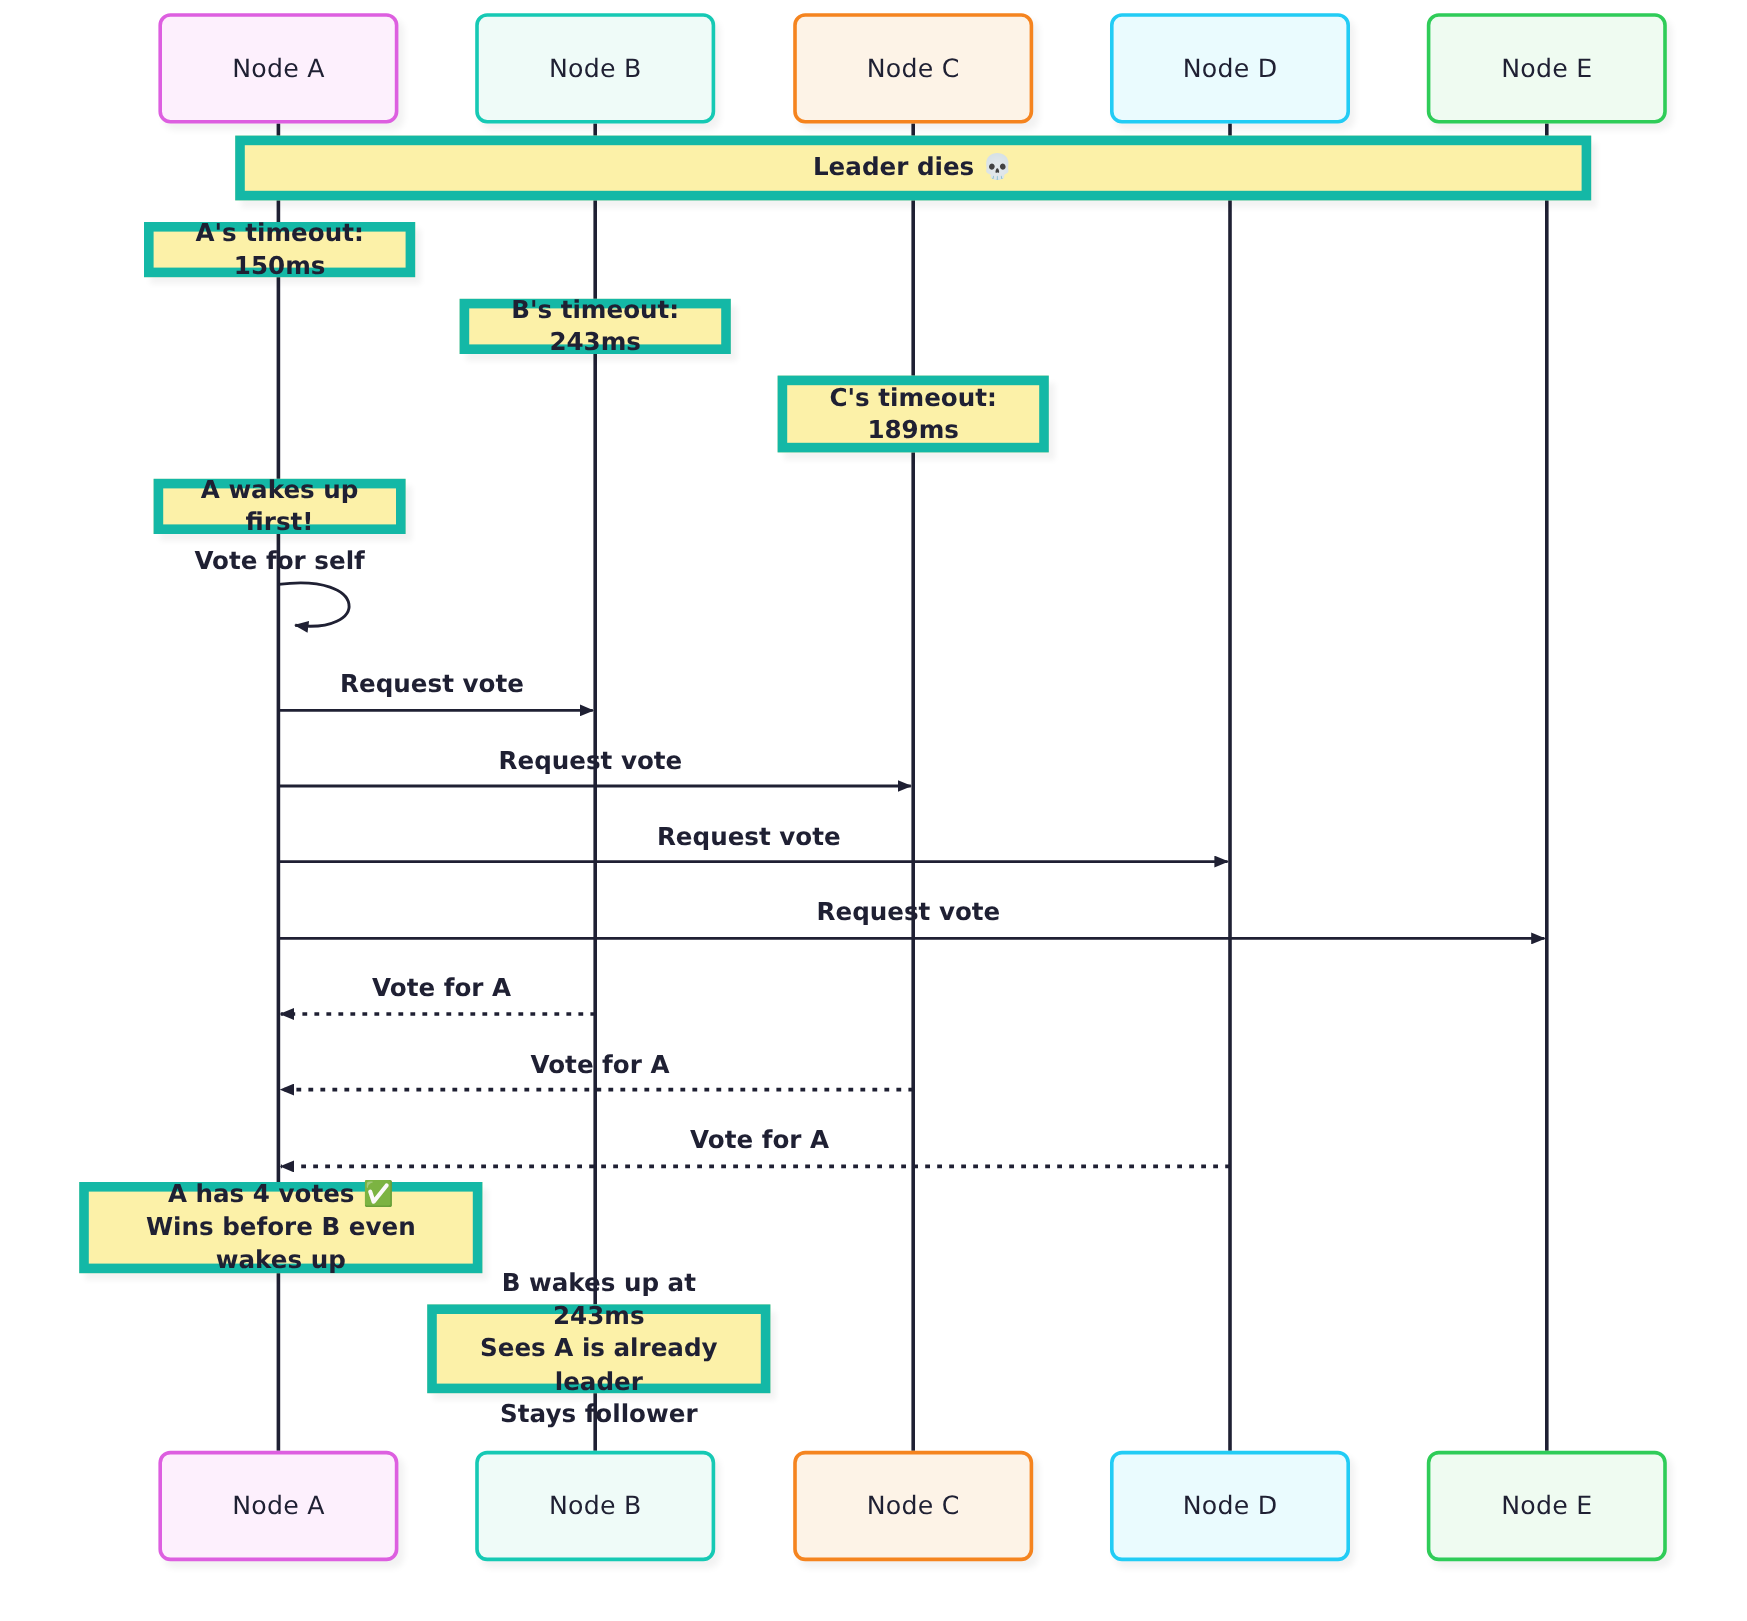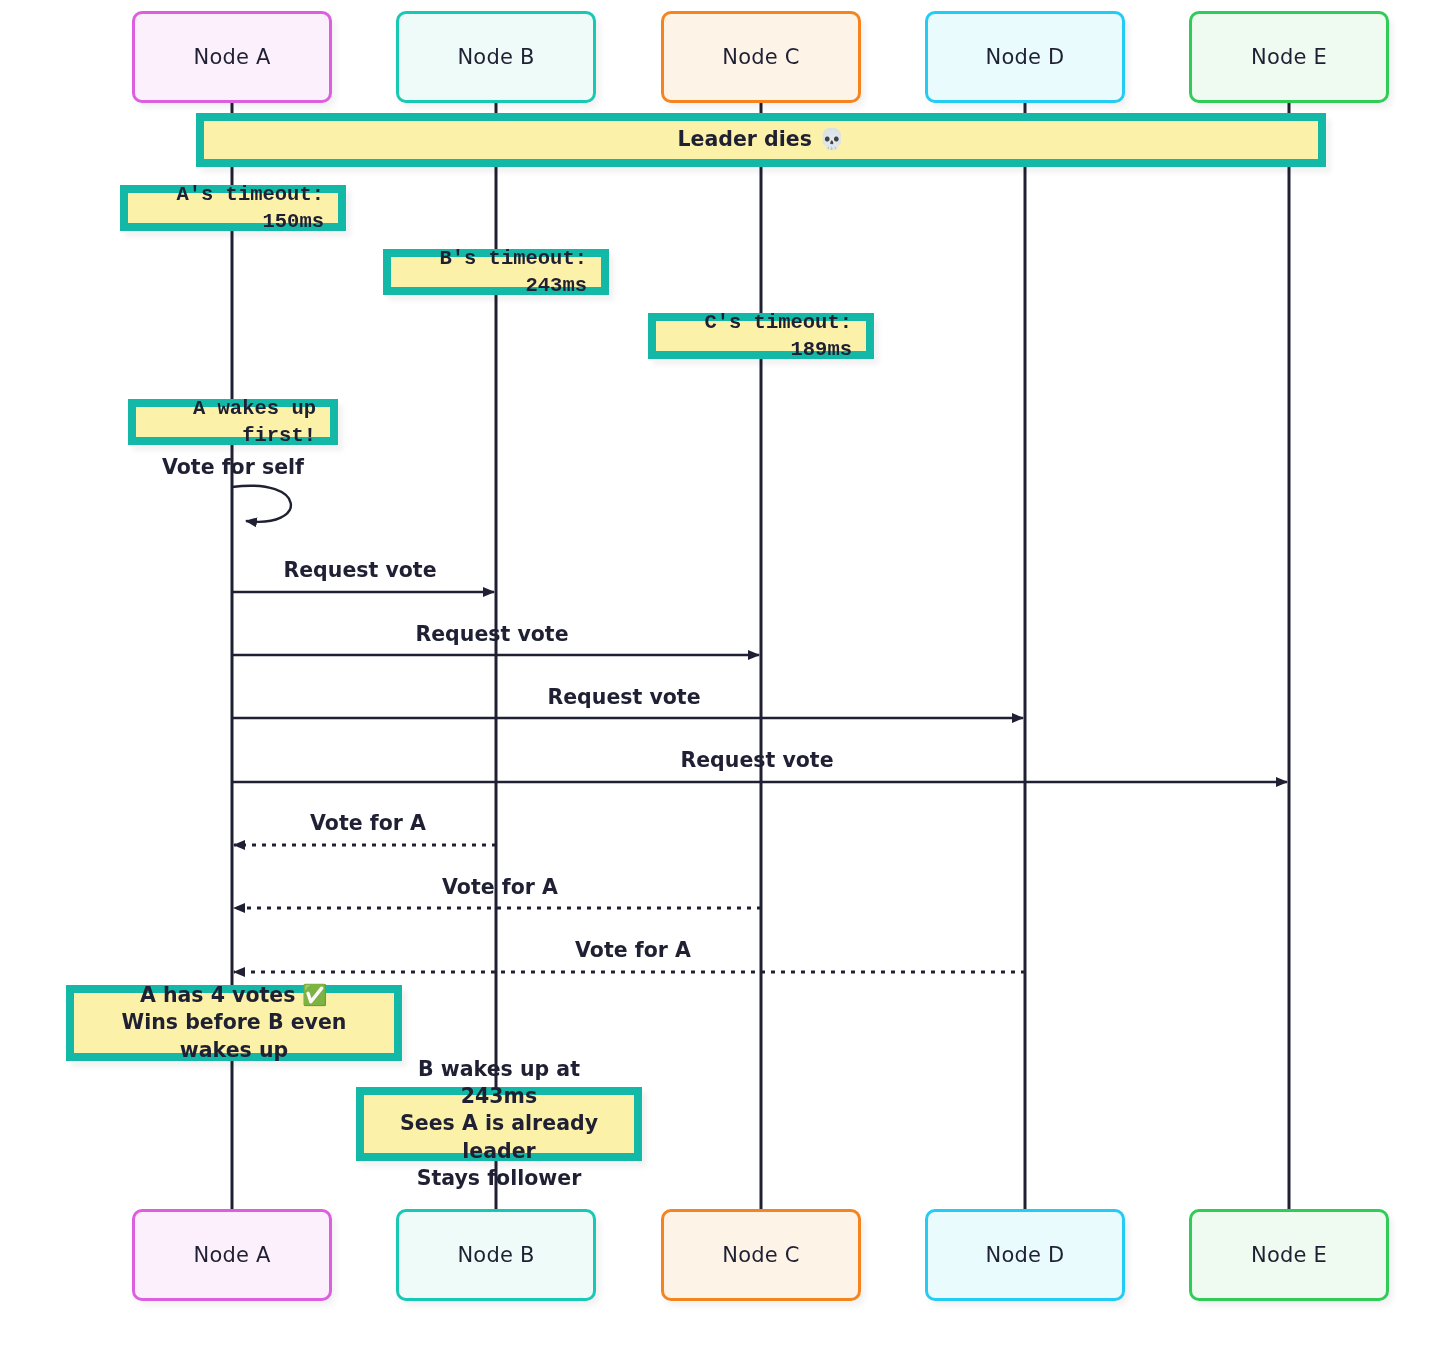--- a/index.html
+++ b/index.html
@@ -64,21 +64,21 @@
   }
   .note-text {
     font-size: 20.5px;
     font-weight: bold;
     color: #1f2033;
     line-height: 1.32;
     width: 100%;
     white-space: pre-line;
   }
   .note.center .note-text { text-align: center; }
-  .note.left   .note-text { text-align: right; font-family: Liberation Mono, monospace; }
+  .note.left   .note-text { text-align: center; }
 
   
   .msg-label {
     position: absolute;
     font-size: 20.5px;
     color: #1f2033;
     white-space: nowrap;
     transform: translateX(-50%);
     z-index: 3;
     background: transparent;
@@ -155,21 +155,21 @@
   <div id="notes-layer">
       <div class="note center" style="left: 196px; top: 113px; width: 1130px; height: 54px; justify-content: center;">
         <div class="note-text">Leader dies 💀</div>
       </div>
       <div class="note left" style="left: 120px; top: 185px; width: 226px; height: 46px; justify-content: center;">
         <div class="note-text">A's timeout: 150ms</div>
       </div>
       <div class="note left" style="left: 383px; top: 249px; width: 226px; height: 46px; justify-content: center;">
         <div class="note-text">B's timeout: 243ms</div>
       </div>
-      <div class="note left" style="left: 648px; top: 313px; width: 226px; height: 46px; justify-content: center;">
+      <div class="note left" style="left: 648px; top: 313px; width: 226px; height: 64px; justify-content: center;">
         <div class="note-text">C's timeout: 189ms</div>
       </div>
       <div class="note left" style="left: 128px; top: 399px; width: 210px; height: 46px; justify-content: center;">
         <div class="note-text">A wakes up first!</div>
       </div>
       <div class="note center" style="left: 66px; top: 985px; width: 336px; height: 76px; justify-content: center; align-items: center;">
         <div class="note-text">A has 4 votes ✅
 Wins before B even wakes up</div>
       </div>
       <div class="note center" style="left: 356px; top: 1087px; width: 286px; height: 74px; justify-content: center;">

